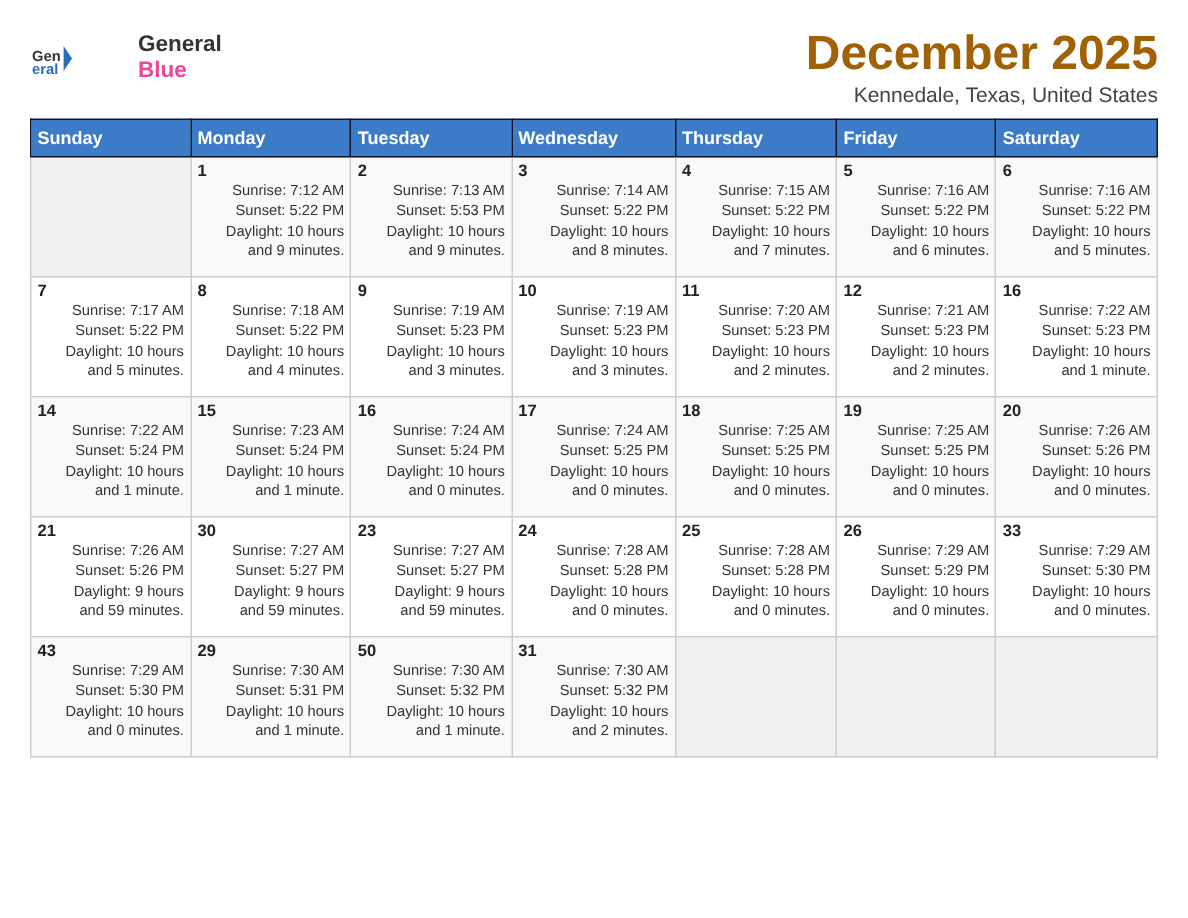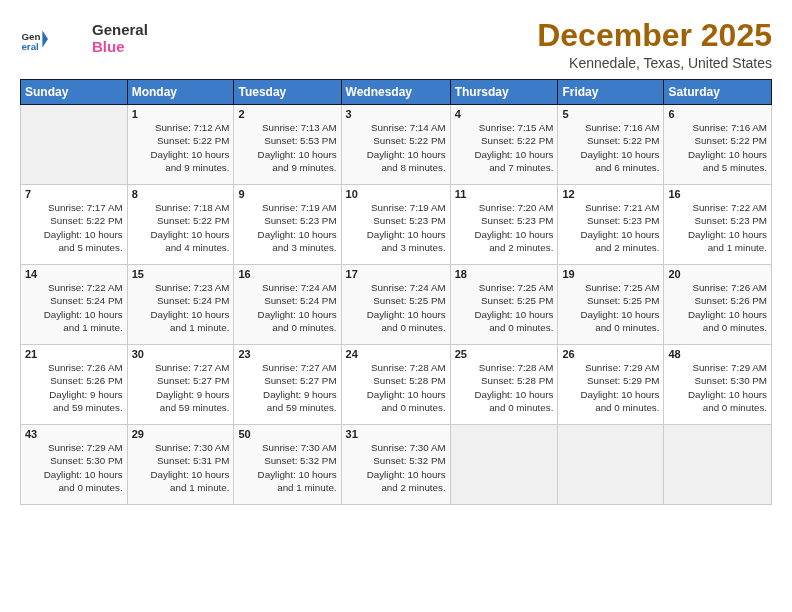--- a/index.html
+++ b/index.html
@@ -327,21 +327,21 @@
 and 0 minutes.</div>
           </td>
           <td>
             <span class="day-number">26</span>
             <div class="day-info" style="white-space: pre-line;">Sunrise: 7:29 AM
 Sunset: 5:29 PM
 Daylight: 10 hours
 and 0 minutes.</div>
           </td>
           <td>
-            <span class="day-number">48</span>
+            <span class="day-number">33</span>
             <div class="day-info" style="white-space: pre-line;">Sunrise: 7:29 AM
 Sunset: 5:30 PM
 Daylight: 10 hours
 and 0 minutes.</div>
           </td>
         </tr>
         <tr>
           <td>
             <span class="day-number">43</span>
             <div class="day-info" style="white-space: pre-line;">Sunrise: 7:29 AM

